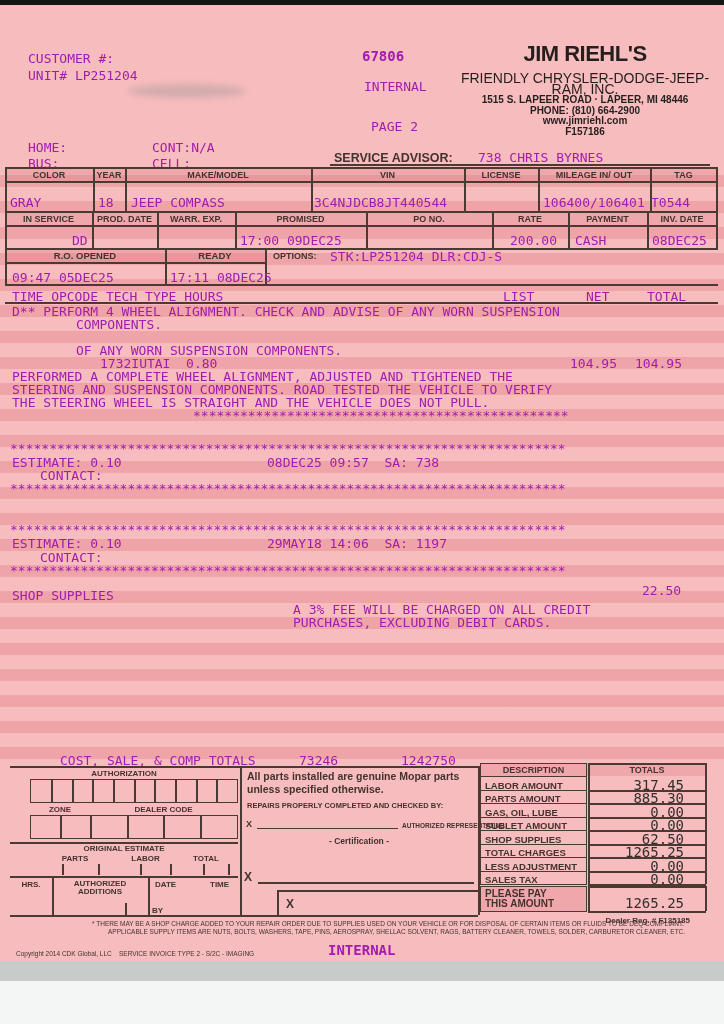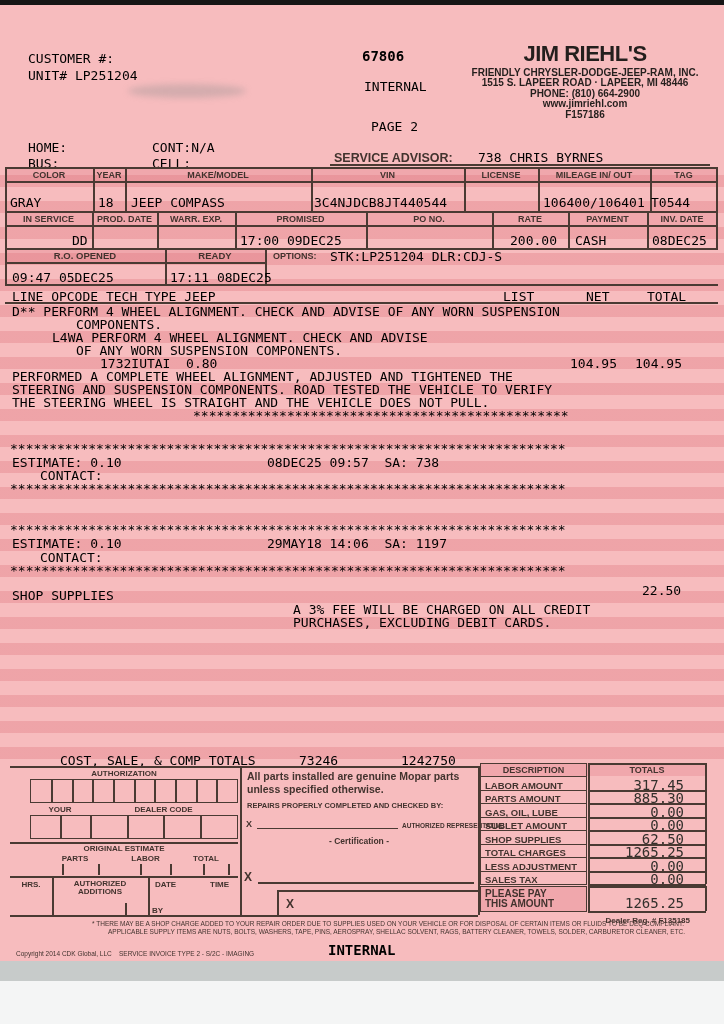--- a/index.html
+++ b/index.html
@@ -10,32 +10,32 @@
   .stripes{position:absolute;left:0;top:165px;width:724px;height:601px;
      background:repeating-linear-gradient(180deg,
        rgba(0,0,0,0) 0px, rgba(0,0,0,0) 10px,
        rgba(219,108,117,0.30) 10px, rgba(219,108,117,0.30) 22px,
        rgba(0,0,0,0) 22px, rgba(0,0,0,0) 26px);}
   .gray-band{position:absolute;left:0;top:961px;width:724px;height:20px;background:#c7cbca;}
   .white-bottom{position:absolute;left:0;top:981px;width:724px;height:43px;background:#f4f5f5;}
   .smudge{position:absolute;left:128px;top:84px;width:118px;height:14px;border-radius:50%;
      background:rgba(140,140,140,0.32);filter:blur(3px);}
   .mono{position:absolute;font-family:"DejaVu Sans Mono","Liberation Mono",monospace;
-     font-size:13px;line-height:13px;color:#000000;white-space:pre;}
+     font-size:13px;line-height:13px;color:#a21caf;white-space:pre;}
   .mono.b{font-weight:bold;}
   .lbl{position:absolute;font-family:"Liberation Sans",sans-serif;font-weight:bold;
      color:#42332e;white-space:pre;}
   .cc{display:flex;align-items:center;justify-content:center;text-align:center;}
   .hl{position:absolute;height:1.5px;background:#4a3a33;}
   .vl{position:absolute;width:1.5px;background:#4a3a33;}
   .shade{position:absolute;background:rgba(222,116,124,0.28);}
   .cellbox{position:absolute;border:1.5px solid #4a3a33;box-sizing:border-box;}
   .dealer{position:absolute;left:452px;top:42px;width:266px;text-align:center;color:#241f1d;}
   .dealer .name{font-size:22px;font-weight:bold;letter-spacing:-0.5px;line-height:23px;}
-  .dealer .sub{font-size:10px;font-weight:bold;line-height:11px;margin-top:2px;}
+  .dealer .sub{font-size:14px;font-weight:normal;line-height:11px;margin-top:8px;}
   .dealer .ln{font-size:10px;font-weight:bold;line-height:10.5px;}
   .totv{position:absolute;font-family:"DejaVu Sans Mono","Liberation Mono",monospace;
      font-size:14px;color:#33302c;text-align:right;white-space:pre;}
 </style>
 </head>
 <body>
 
 <div id="page">
   <div class="top-strip"></div>
   <div class="paper"></div>
@@ -124,29 +124,28 @@
   <div class="lbl cc" style="left:165px;top:249px;width:100px;height:13px;font-size:9.5px;">READY</div>
   <div class="lbl" style="left:273px;top:251px;font-size:9px;">OPTIONS:</div>
   <div class="mono" style="left:330px;top:250px;">STK:LP251204 DLR:CDJ-S</div>
   <div class="vl" style="left:5px;top:248px;height:37px;"></div>
   <div class="vl" style="left:165px;top:248px;height:37px;"></div>
   <div class="vl" style="left:265px;top:248px;height:37px;"></div>
   <div class="mono" style="left:12px;top:271px;">09:47 05DEC25</div>
   <div class="mono" style="left:170px;top:271px;">17:11 08DEC25</div>
   <div class="hl" style="left:5px;top:284px;width:713px;"></div>
 
-  <div class="mono" style="left:12px;top:290px;">LINE OPCODE TECH TYPE JEEP</div>
+  <div class="mono" style="left:12px;top:290px;">TIME OPCODE TECH TYPE HOURS</div>
   <div class="mono" style="left:503px;top:290px;">LIST</div>
   <div class="mono" style="left:586px;top:290px;">NET</div>
   <div class="mono" style="left:647px;top:290px;">TOTAL</div>
   <div class="hl" style="left:5px;top:302px;width:713px;"></div>
 
   <div class="mono" style="left:12px;top:305px;">D** PERFORM 4 WHEEL ALIGNMENT. CHECK AND ADVISE OF ANY WORN SUSPENSION</div>
   <div class="mono" style="left:76px;top:318px;">COMPONENTS.</div>
-  <div class="mono" style="left:52px;top:331px;">L4WA PERFORM 4 WHEEL ALIGNMENT. CHECK AND ADVISE</div>
   <div class="mono" style="left:76px;top:344px;">OF ANY WORN SUSPENSION COMPONENTS.</div>
   <div class="mono" style="left:100px;top:357px;">1732IUTAI  0.80</div>
   <div class="mono" style="left:570px;top:357px;">104.95</div>
   <div class="mono" style="left:635px;top:357px;">104.95</div>
   <div class="mono" style="left:12px;top:370px;">PERFORMED A COMPLETE WHEEL ALIGNMENT, ADJUSTED AND TIGHTENED THE</div>
   <div class="mono" style="left:12px;top:396px;">THE STEERING WHEEL IS STRAIGHT AND THE VEHICLE DOES NOT PULL.</div>
   <div class="mono" style="left:12px;top:383px;">STEERING AND SUSPENSION COMPONENTS. ROAD TESTED THE VEHICLE TO VERIFY</div>
   <div class="mono" style="left:193px;top:409px;">************************************************</div>
 
   <div class="mono" style="left:10px;top:442px;">***********************************************************************</div>
@@ -176,21 +175,21 @@
   <div class="cellbox" style="left:30px;top:779px;width:208px;height:24px;"></div>
   <div class="vl" style="left:51px;top:779px;height:24px;"></div>
   <div class="vl" style="left:72px;top:779px;height:24px;"></div>
   <div class="vl" style="left:92px;top:779px;height:24px;"></div>
   <div class="vl" style="left:113px;top:779px;height:24px;"></div>
   <div class="vl" style="left:134px;top:779px;height:24px;"></div>
   <div class="vl" style="left:154px;top:779px;height:24px;"></div>
   <div class="vl" style="left:175px;top:779px;height:24px;"></div>
   <div class="vl" style="left:196px;top:779px;height:24px;"></div>
   <div class="vl" style="left:216px;top:779px;height:24px;"></div>
-  <div class="lbl cc" style="left:30px;top:805px;width:60px;height:9px;font-size:8px;">YOUR</div>
+  <div class="lbl cc" style="left:30px;top:805px;width:60px;height:9px;font-size:8px;">ZONE</div>
   <div class="lbl cc" style="left:90px;top:805px;width:147px;height:9px;font-size:8px;">DEALER CODE</div>
   <div class="cellbox" style="left:30px;top:815px;width:208px;height:24px;"></div>
   <div class="vl" style="left:60px;top:815px;height:24px;"></div>
   <div class="vl" style="left:90px;top:815px;height:24px;"></div>
   <div class="vl" style="left:127px;top:815px;height:24px;"></div>
   <div class="vl" style="left:163px;top:815px;height:24px;"></div>
   <div class="vl" style="left:200px;top:815px;height:24px;"></div>
   <div class="hl" style="left:10px;top:842px;width:228px;"></div>
   <div class="lbl cc" style="left:10px;top:844px;width:228px;height:9px;font-size:8px;">ORIGINAL ESTIMATE</div>
   <div class="lbl cc" style="left:45px;top:854px;width:60px;height:9px;font-size:8px;">PARTS</div>

